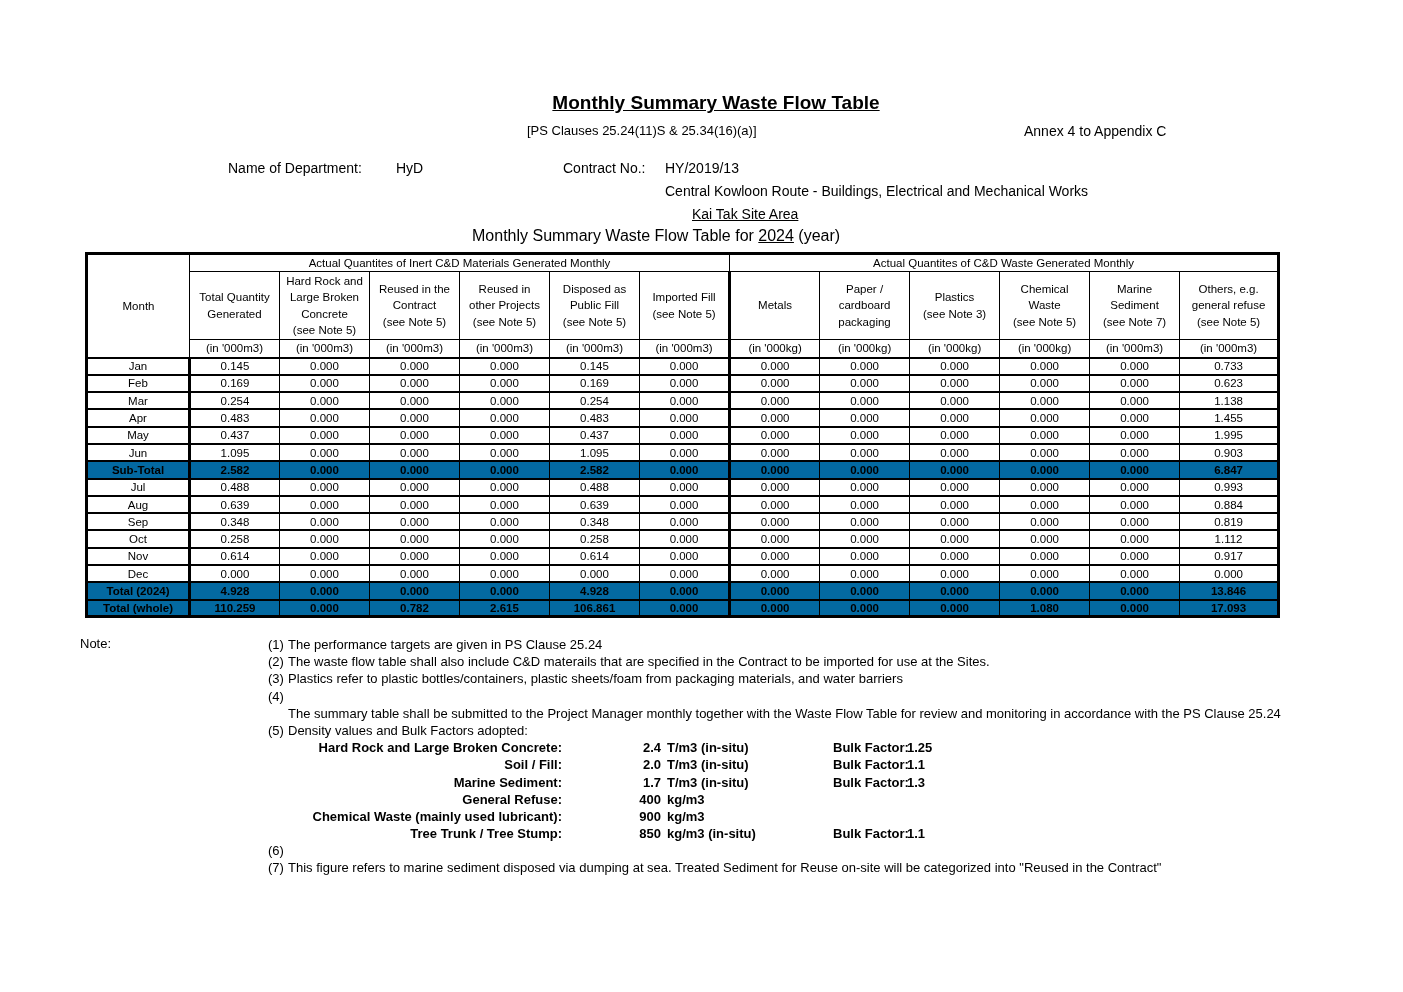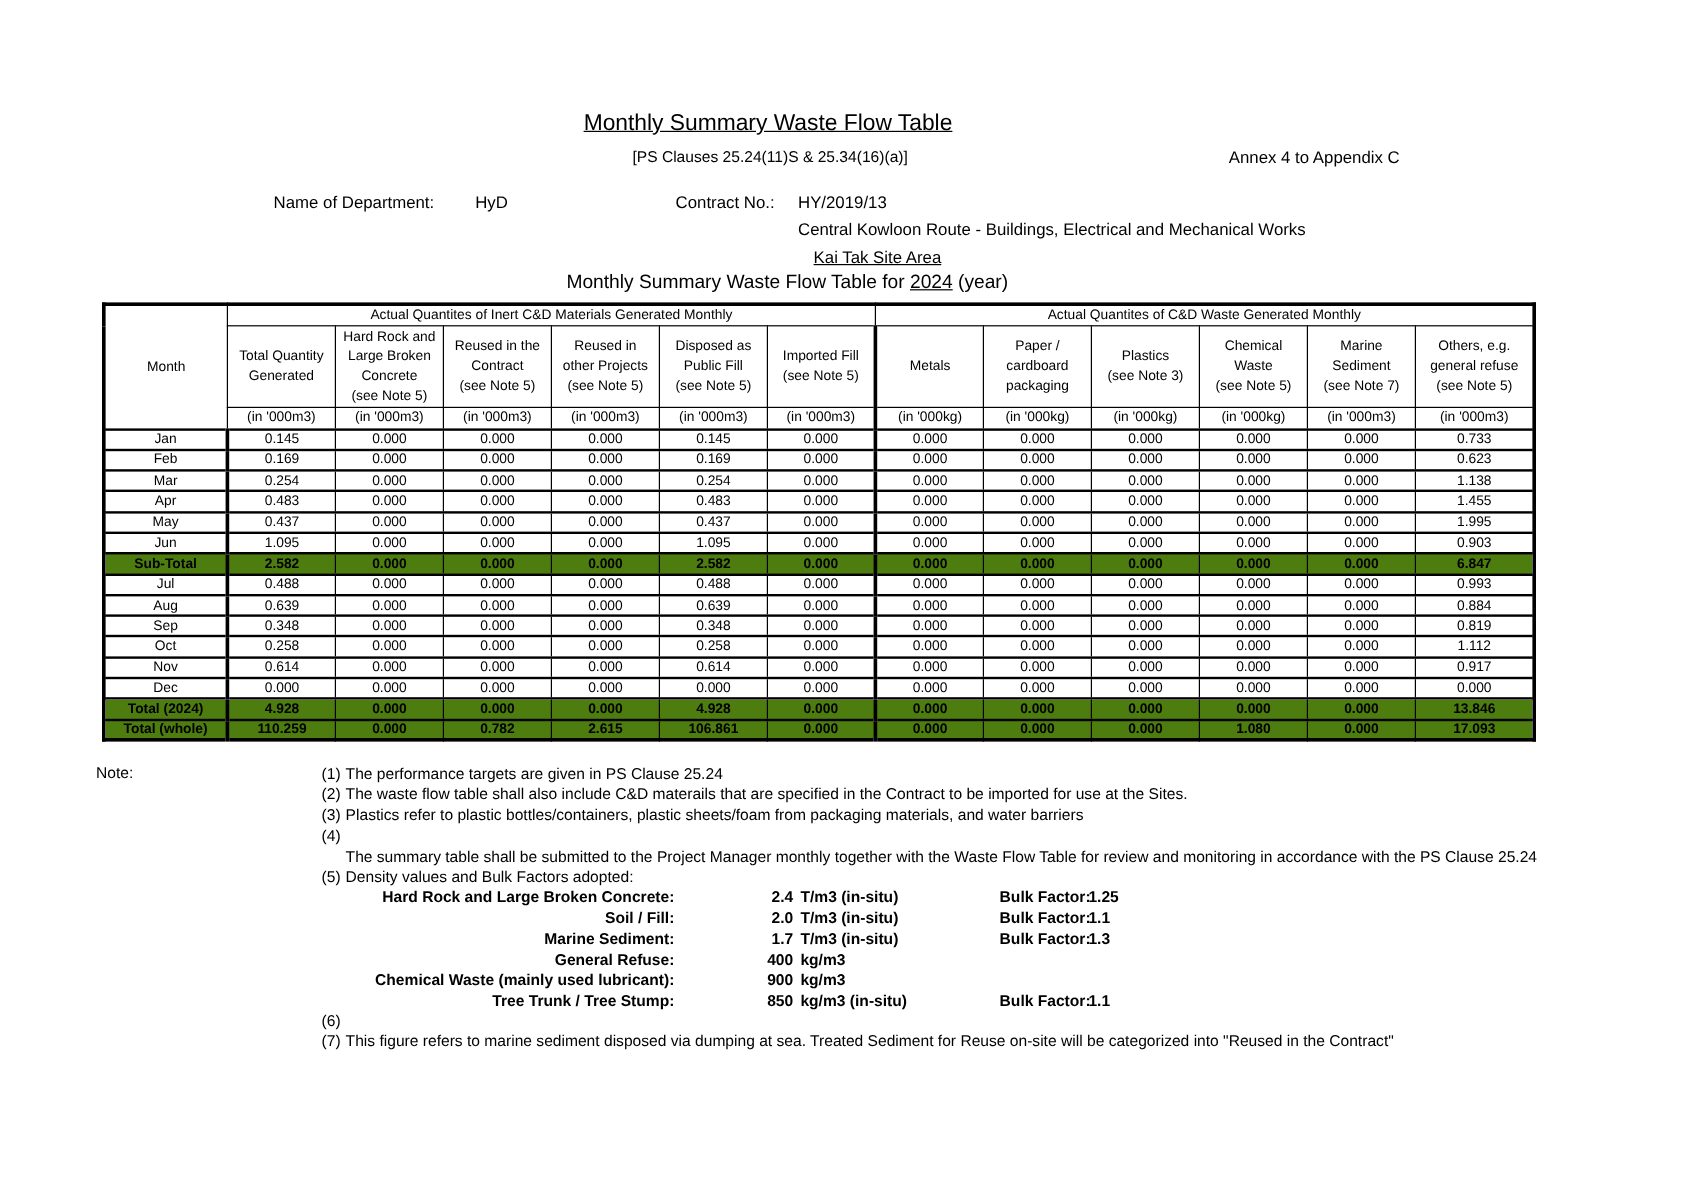--- a/index.html
+++ b/index.html
@@ -4,30 +4,30 @@
 <style>
   * { margin:0; padding:0; box-sizing:border-box; }
   html,body { background:#fff; }
   .page {
     position:relative; width:1403px; height:992px; background:#fff;
     color:#000; font-family:"Liberation Sans", sans-serif; overflow:hidden;
   }
   .abs { position:absolute; white-space:nowrap; }
 
   
-  .title   { top:92px; left:640px; transform:translateX(-50%);
-             font-size:19px; font-weight:normal; text-decoration:underline; }
+  .title   { top:92px; left:716px; transform:translateX(-50%);
+             font-size:19px; font-weight:bold; text-decoration:underline; }
   .ps      { top:123px; left:527px; font-size:13px; }
   .annex   { top:123px; left:1024px; font-size:14px; }
   .deptlab { top:160px; left:228px; font-size:14px; }
   .deptval { top:160px; left:396px; font-size:14px; }
   .conlab  { top:160px; left:563px; font-size:14px; }
   .conval  { top:160px; left:665px; font-size:14px; }
   .condesc { top:183px; left:665px; font-size:14px; }
-  .sitearea{ top:206px; left:678px; font-size:14px; text-decoration:underline; }
+  .sitearea{ top:206px; left:692px; font-size:14px; text-decoration:underline; }
   .subtitle{ top:227px; left:472px; font-size:16px; }
   .subtitle .u { text-decoration:underline;text-align:right; }
 
   
   .wf-table {
     position:absolute; left:85px; top:252px; width:1192px;
     border-collapse:collapse; table-layout:fixed;
     font-size:11.5px; border:3px solid #000;
   }
   .c-lab  { width:103px; }
@@ -46,21 +46,21 @@
   .g1 { border-right:3px solid #000; }
   .colhead {
     height:68px; vertical-align:top; white-space:pre-line;
     line-height:16.5px; padding-top:1px; border-bottom:1px solid #000;
   }
   .unithead { height:18px; border-bottom:3px solid #000; }
   .grp-end { border-right:3px solid #000 !important; }
 
   .wf-table tbody td { height:17.3px; border-width:2px 1px; }
   .rowlab { text-align:right; padding-right:3px; border-right:3px solid #000 !important; }
-  .totalrow td { background:#4d7c0f; font-weight:bold; }
+  .totalrow td { background:#0369a1; font-weight:bold; }
   .grandrow td { border-top:3px solid #c2410c; }
 
   
   .notes-label { top:636px; left:80px; font-size:13px; }
   .note-lines  { position:absolute; top:636px; left:268px; width:1120px; font-size:13px; }
   .note-line { display:flex; height:17.2px; line-height:17.2px; white-space:nowrap; }
   .note-num  { width:20px; flex:none; }
   .density-line { position:relative; height:17.2px; line-height:17.2px;font-weight:bold; }
   .density-line span { position:absolute; top:0; white-space:nowrap; }
   .d-label  { left:0; width:294px; text-align:right; }

